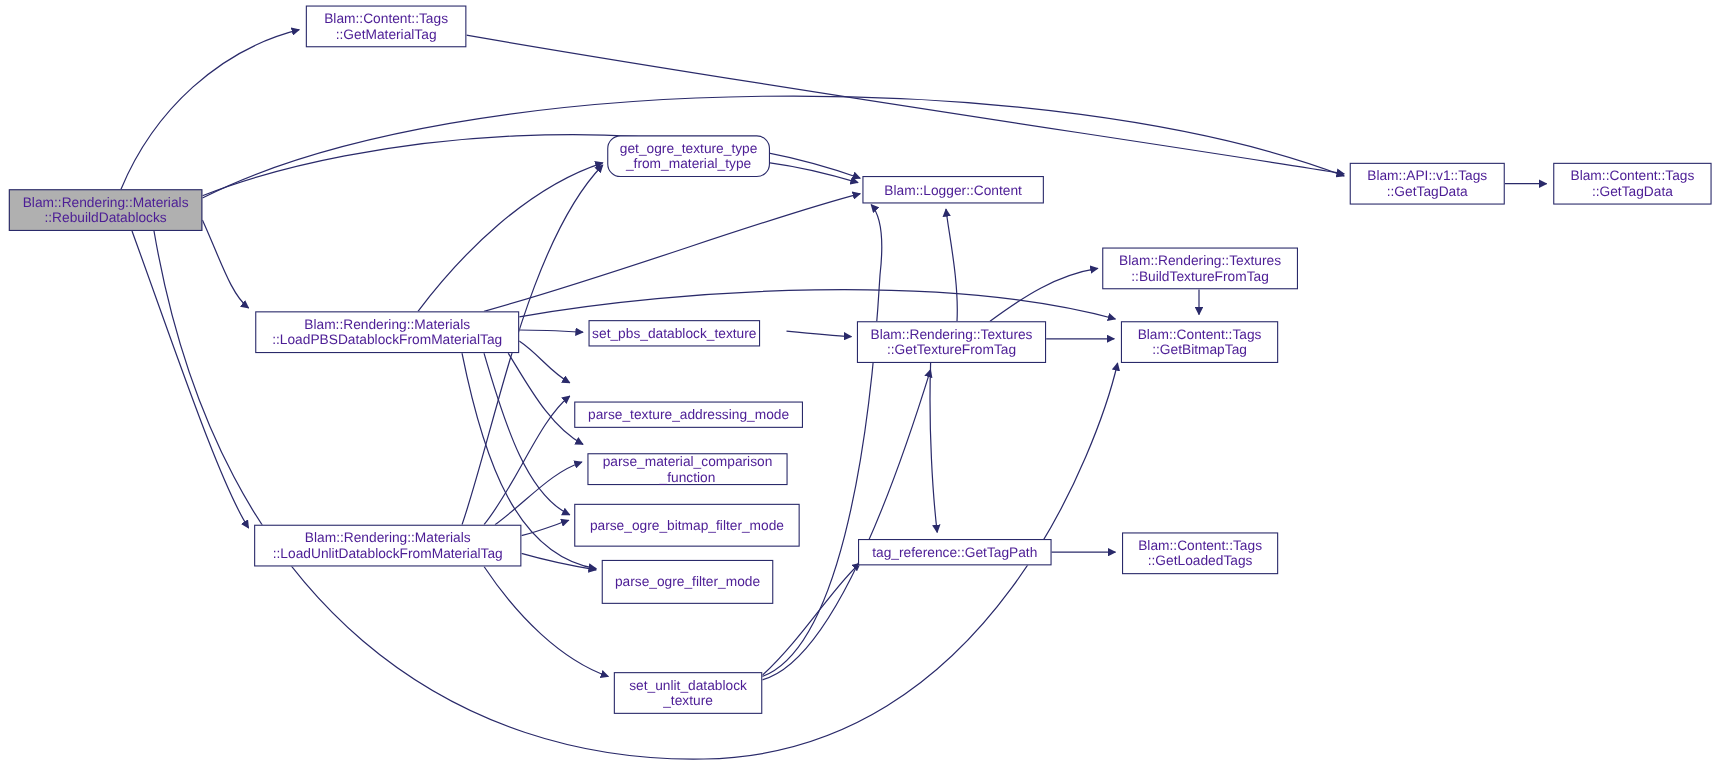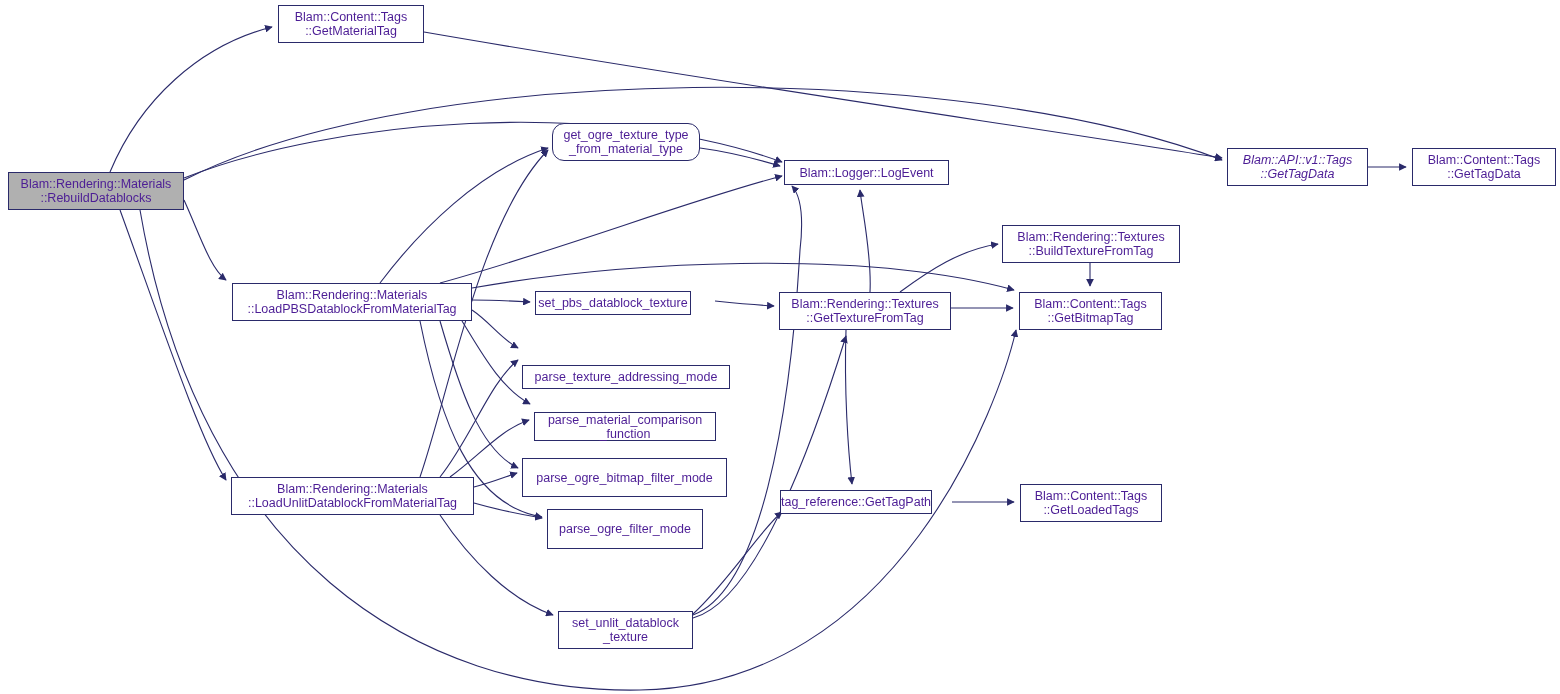--- a/index.html
+++ b/index.html
@@ -120,22 +120,22 @@
       <path d="M 952 502 C 975 502 995 502 1014 502"></path>
     </g>
   </svg>
 
   <div class="node highlight" style="left:8px; top:172px; width:176px; height:38px;"><span>Blam::Rendering::Materials
 ::RebuildDatablocks</span></div>
   <div class="node" style="left:278px; top:5px; width:146px; height:38px;"><span>Blam::Content::Tags
 ::GetMaterialTag</span></div>
   <div class="node" style="left:552px; top:123px; width:148px; height:38px;border-radius:12px;"><span>get_ogre_texture_type
 _from_material_type</span></div>
-  <div class="node" style="left:784px; top:160px; width:165px; height:25px;"><span>Blam::Logger::LogEvent</span></div>
-  <div class="node" style="left:1227px; top:148px; width:141px; height:38px;font-style:italic;"><span>Blam::API::v1::Tags
+  <div class="node" style="left:784px; top:160px; width:165px; height:25px;"><span>Blam::Logger::Content</span></div>
+  <div class="node" style="left:1227px; top:148px; width:141px; height:38px;"><span>Blam::API::v1::Tags
 ::GetTagData</span></div>
   <div class="node" style="left:1412px; top:148px; width:144px; height:38px;"><span>Blam::Content::Tags
 ::GetTagData</span></div>
   <div class="node" style="left:232px; top:283px; width:240px; height:38px;"><span>Blam::Rendering::Materials
 ::LoadPBSDatablockFromMaterialTag</span></div>
   <div class="node" style="left:535px; top:291px; width:156px; height:24px;"><span>set_pbs_datablock_texture</span></div>
   <div class="node" style="left:522px; top:341px; width:208px; height:24px;margin-top:24px;"><span>parse_texture_addressing_mode</span></div>
   <div class="node" style="left:534px; top:412px; width:182px; height:29px;"><span>parse_material_comparison
 _function</span></div>
   <div class="node" style="left:522px; top:458px; width:205px; height:39px;"><span>parse_ogre_bitmap_filter_mode</span></div>
@@ -143,16 +143,16 @@
   <div class="node" style="left:231px; top:477px; width:243px; height:38px;"><span>Blam::Rendering::Materials
 ::LoadUnlitDatablockFromMaterialTag</span></div>
   <div class="node" style="left:558px; top:611px; width:135px; height:38px;"><span>set_unlit_datablock
 _texture</span></div>
   <div class="node" style="left:779px; top:292px; width:172px; height:38px;"><span>Blam::Rendering::Textures
 ::GetTextureFromTag</span></div>
   <div class="node" style="left:1002px; top:225px; width:178px; height:38px;"><span>Blam::Rendering::Textures
 ::BuildTextureFromTag</span></div>
   <div class="node" style="left:1019px; top:292px; width:143px; height:38px;"><span>Blam::Content::Tags
 ::GetBitmapTag</span></div>
-  <div class="node" style="left:780px; top:490px; width:152px; height:24px;"><span>tag_reference::GetTagPath</span></div>
+  <div class="node" style="left:780px; top:490px; width:176px; height:24px;"><span>tag_reference::GetTagPath</span></div>
   <div class="node" style="left:1020px; top:484px; width:142px; height:38px;"><span>Blam::Content::Tags
 ::GetLoadedTags</span></div>
 </div>
 
 </body></html>

